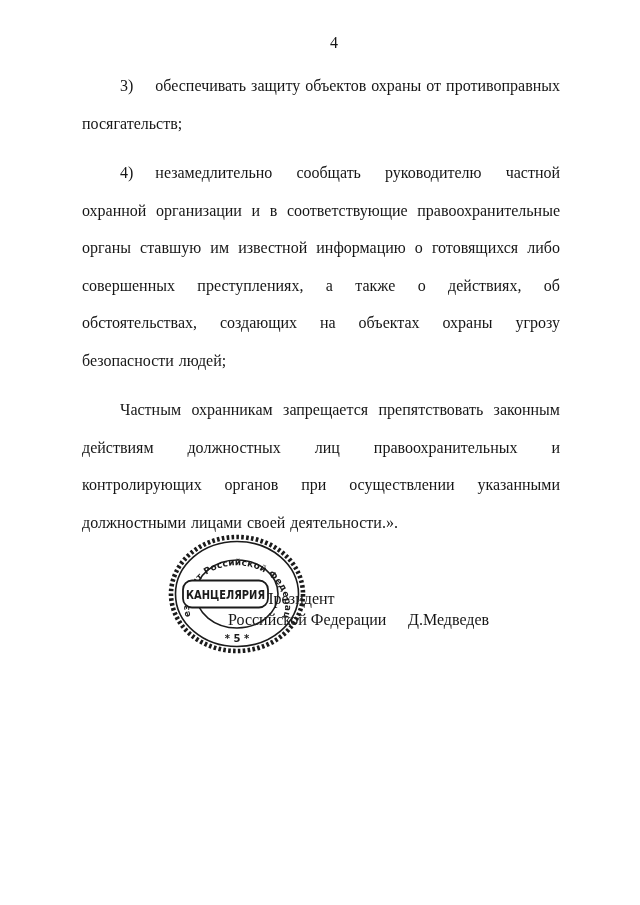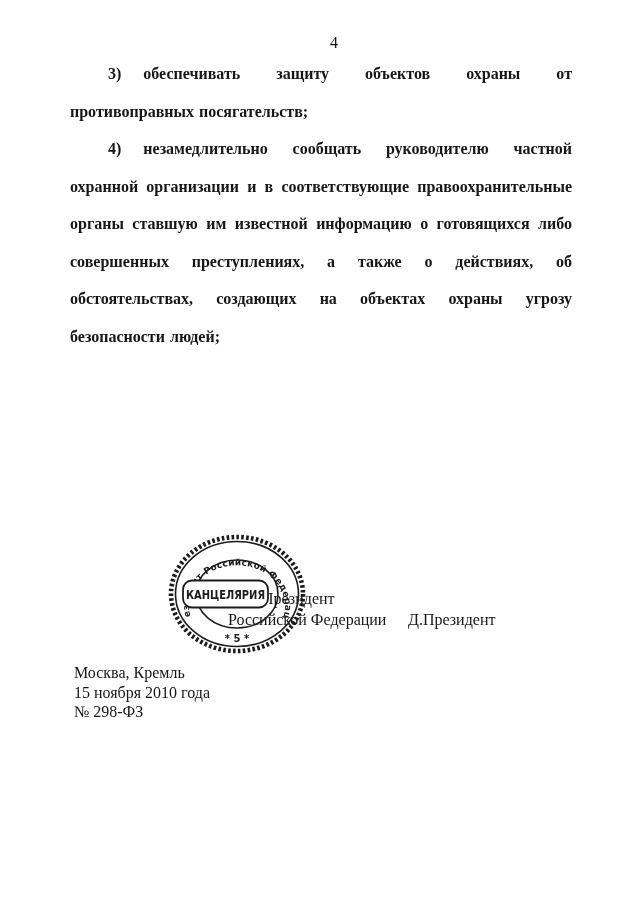--- a/index.html
+++ b/index.html
@@ -23,24 +23,23 @@
     position: absolute;
     left: 70px;
     top: 55px;
     width: 502px;
     font-size: 16px;
     line-height: 37.5px;
     word-spacing: 1px;
     color: #161616;
   }
   .doc-body p {
-    margin: 0;
+    margin: 12px;
     text-align: justify;
     text-indent: 38px;
-    font-weight: bold;
   }
   .ptab { display: inline-block; width: 22px; }
   .para-text { white-space: pre-wrap; }
   .sig {
     position: absolute;
     font: 16px/17px "Liberation Serif", serif;
     color: #161616;
     white-space: nowrap;
   }
   .sig-line1 { left: 262px; top: 590px; }
@@ -72,25 +71,26 @@
 </head>
 <body>
 
 <div class="page">
 
   <div class="page-num">4</div>
 
   <div class="doc-body">
     <p><span class="pnum">3)</span><span class="ptab"></span><span class="para-text">обеспечивать защиту объектов охраны от противоправных посягательств;</span></p>
     <p><span class="pnum">4)</span><span class="ptab"></span><span class="para-text">незамедлительно сообщать руководителю частной охранной организации и в соответствующие правоохранительные органы ставшую им известной информацию о готовящихся либо совершенных преступлениях, а также о действиях, об обстоятельствах, создающих на объектах охраны угрозу безопасности людей;</span></p>
+    <p><span class="para-text">Частным охранникам запрещается препятствовать законным действиям должностных лиц правоохранительных и контролирующих органов при осуществлении указанными должностными лицами своей деятельности.».</span></p>
   </div>
 
   <div class="sig sig-line1">Президент</div>
   <div class="sig sig-line2">Российской Федерации</div>
-  <div class="sig sig-name">Д.Президент</div>
+  <div class="sig sig-name">Д.Медведев</div>
 
   <div class="stamp">
     <svg viewBox="-70 -61 140 122" xmlns="http://www.w3.org/2000/svg">
 
       <ellipse rx="66" ry="57" fill="none" stroke="#1b1b1b" stroke-width="4.6" stroke-dasharray="2.6 2.3"></ellipse>
 
       <ellipse rx="61.5" ry="52.5" fill="none" stroke="#1b1b1b" stroke-width="1.6"></ellipse>
 
       <ellipse rx="41" ry="34" fill="none" stroke="#1b1b1b" stroke-width="1.6"></ellipse>
 
@@ -101,19 +101,14 @@
         <textPath href="#ringPath" startOffset="50%" text-anchor="middle">Президент Российской Федерации</textPath>
       </text>
 
       <text x="0" y="48" text-anchor="middle" font-size="10" font-weight="bold">* 5 *</text>
 
       <rect x="-54" y="-13.5" width="85" height="27" rx="9" fill="#ffffff" stroke="#1b1b1b" stroke-width="1.8"></rect>
       <text x="-51" y="4.8" font-size="13" font-weight="bold" textLength="79" lengthAdjust="spacingAndGlyphs">КАНЦЕЛЯРИЯ</text>
     </svg>
   </div>
 
-  <div class="footer">
-    <div>Москва, Кремль</div>
-    <div>15 ноября 2010 года</div>
-    <div>№ 298-ФЗ</div>
-  </div>
 
 </div>
 
 </body></html>

